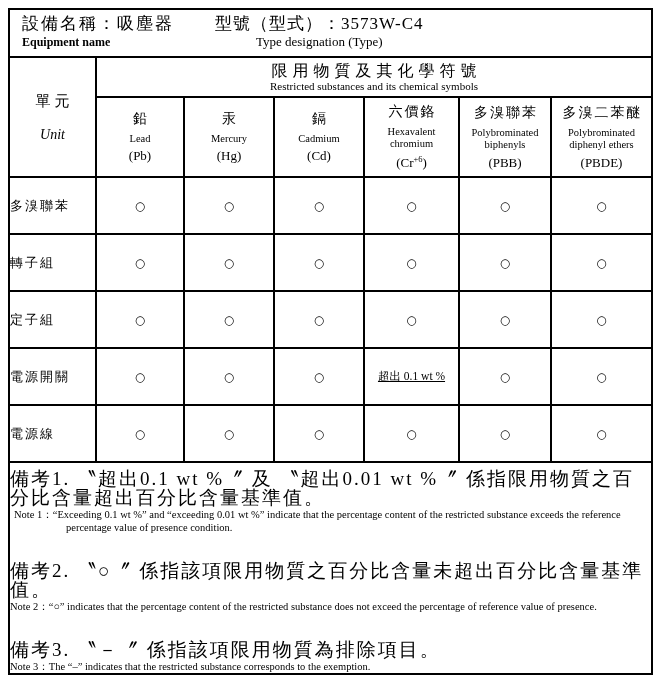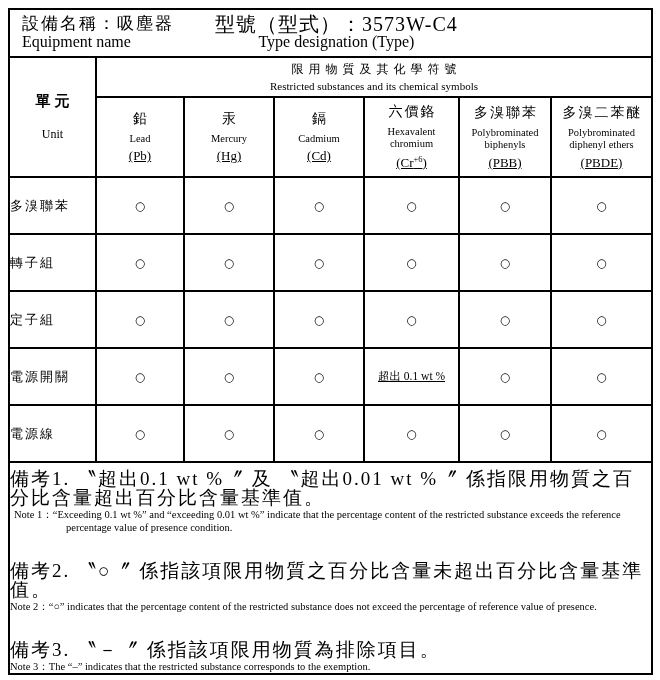--- a/index.html
+++ b/index.html
@@ -27,35 +27,35 @@
     border: 2px solid #000;
     padding: 0;
     font-weight: normal;
     overflow: hidden;
   }
   
   .doc-header-cell { height: 46px; vertical-align: middle; }
   .doc-header { position: relative; height: 46px; }
   .equip-block { position: absolute; left: 12px; top: 3px; }
   .equip-zh { font-size: 17px; letter-spacing: 2px; line-height: 22px; }
-  .equip-en { font-size: 16px; line-height: 14px; }
+  .equip-en { font-size: 12px; line-height: 14px; font-weight: bold; }
   .type-block { position: absolute; left: 205px; top: 3px; text-align: center; }
-  .type-zh { font-size: 20px; letter-spacing: 1px; line-height: 22px; }
-  .type-en { font-size: 16px; line-height: 14px; }
+  .type-zh { font-size: 17px; letter-spacing: 1px; line-height: 22px; }
+  .type-en { font-size: 13px; line-height: 14px; }
   
   .unit-th { vertical-align: middle; text-align: center; }
-  .unit-zh { font-size: 15px; letter-spacing: 4px; text-indent: 4px; font-weight: bold; }
-  .unit-en { font-size: 12px; margin-top: 16px; }
+  .unit-zh { font-size: 15px; letter-spacing: 4px; text-indent: 4px; }
+  .unit-en { font-size: 14px; margin-top: 16px; font-style: italic; }
   .restricted-th { height: 38px; vertical-align: middle; text-align: center; }
-  .restricted-zh { font-size: 12px; letter-spacing: 5px; text-indent: 5px; line-height: 19px; font-family: Liberation Mono, monospace; }
+  .restricted-zh { font-size: 16px; letter-spacing: 5px; text-indent: 5px; line-height: 19px; }
   .restricted-en { font-size: 11px; line-height: 13px; }
   .substance-th { height: 78px; vertical-align: middle; text-align: center; }
   .sub-zh { font-size: 14px; letter-spacing: 2px; text-indent: 2px; margin-bottom: 5px; }
   .sub-en { font-size: 10.5px; line-height: 12.5px; }
-  .sub-sym { font-size: 13px; margin-top: 3px; text-decoration: underline; }
+  .sub-sym { font-size: 13px; margin-top: 3px; }
   .sup { vertical-align: super; font-size: 8.5px; }
   
   .body-row td { height: 55px; vertical-align: middle; }
   .unit-cell { text-align: left; padding-left: 6px; font-size: 13px; letter-spacing: 2px; }
   .value-cell { text-align: center; font-family: "DejaVu Sans", sans-serif; font-size: 12px; }
   .value-cell.exceed { font-family: "Liberation Serif", serif; font-size: 11.5px; letter-spacing: 0; text-decoration: underline; }
   
   .notes-cell { vertical-align: top; padding: 4px 5px 0 5px; }
   .note { margin-top: 6px; }
   .note + .note { margin-top: 27px; }

